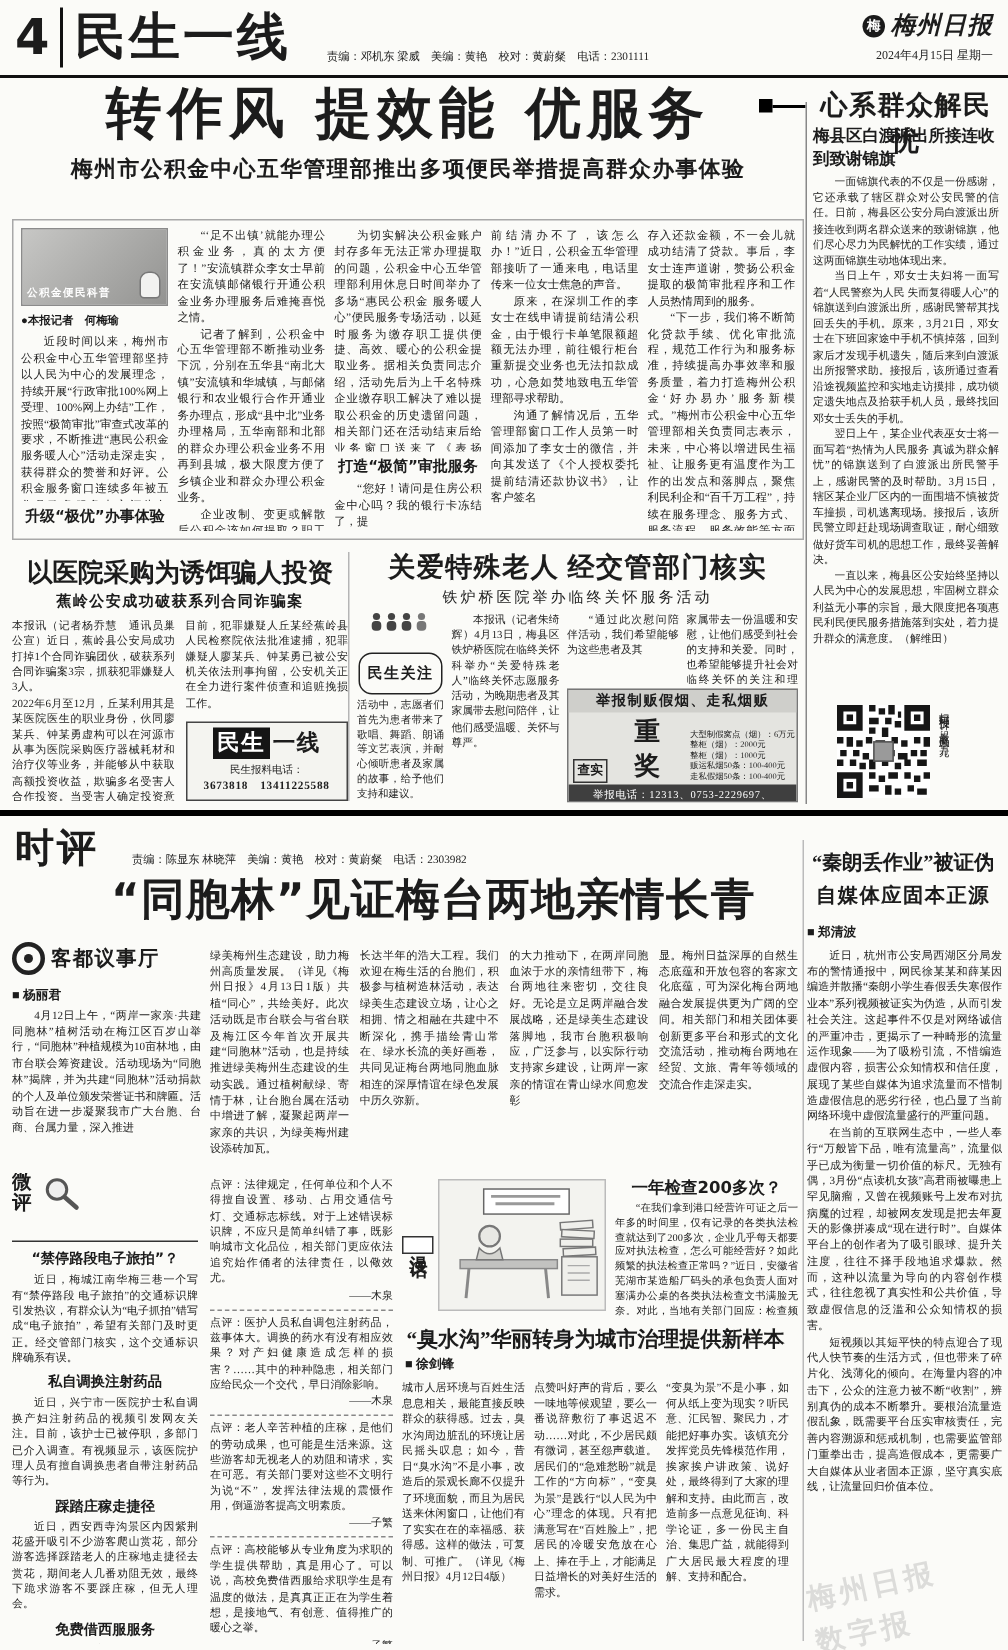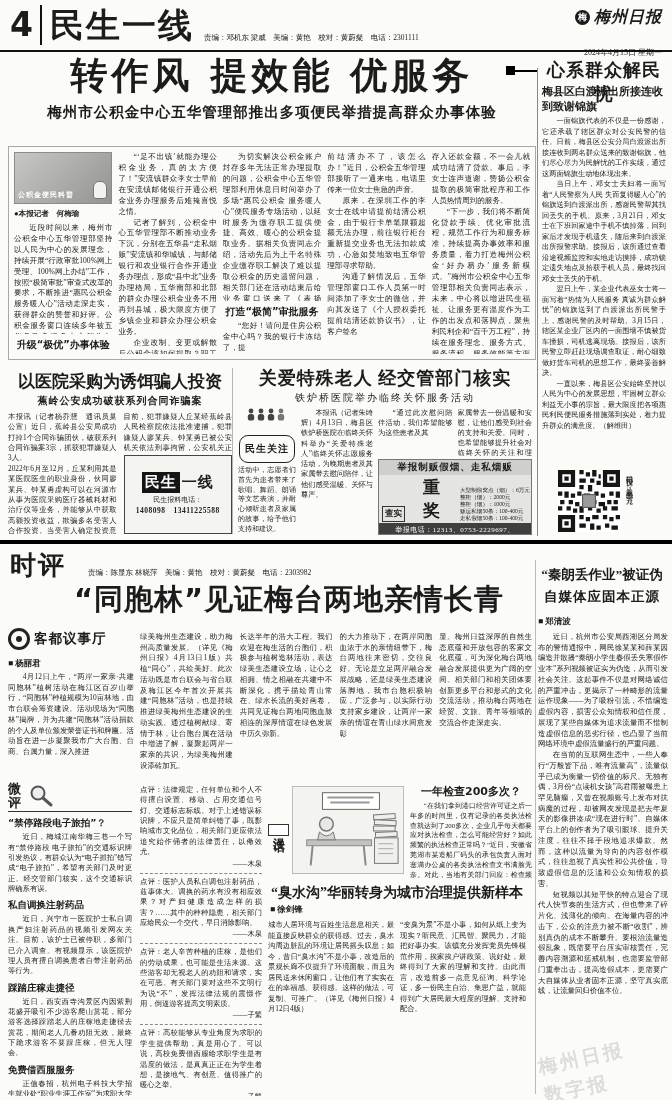--- a/index.html
+++ b/index.html
@@ -10,27 +10,27 @@
   .sans{font-family:"DejaVu Sans","Liberation Sans",sans-serif}
   .b{font-weight:bold}
   .hline{position:absolute;background:#111}
   .vline{position:absolute;background:#999;width:1px}
   .jtxt{text-align:justify;text-justify:inter-ideograph}
   .col p,.jtxt p{margin:0;text-indent:2em}
   
   .hd{position:absolute;left:10px;top:5px;right:10px;height:44px;display:flex;align-items:flex-start}
   .pgno{font-size:33px;font-weight:900;line-height:40px;padding-right:7px;border-right:2.5px solid #111}
   .pgsec{font-size:34px;font-weight:900;line-height:40px;padding-left:8px;letter-spacing:2px}
-  .pgcred{font-size:7.5px;color:#222;align-self:flex-end;margin-left:10px;padding-bottom:6px;white-space:nowrap}
+  .pgcred{font-size:7.5px;color:#222;align-self:flex-end;margin-left:24px;padding-bottom:6px;white-space:nowrap}
   .mast{margin-left:auto;text-align:right;padding-top:2px}
   .mast-row{display:flex;align-items:center;justify-content:flex-end;gap:4px}
   .mast-ic{width:15px;height:15px;border-radius:50%;background:#1a1a1a;color:#fff;font-size:9px;
     display:flex;align-items:center;justify-content:center;font-weight:bold}
   .mast-nm{font-size:16px;font-weight:bold;font-style:italic;letter-spacing:1px}
-  .mast-dt{font-size:8px;margin-top:19px;color:#222}
+  .mast-dt{font-size:8px;margin-top:3px;color:#222}
   
   .mh{left:8px;top:56px;width:528px;font-size:37px;font-weight:900;letter-spacing:4px;line-height:1.1;text-align:center}
   .msub{left:8px;top:103px;width:528px;font-size:14.5px;font-weight:bold;text-align:center;letter-spacing:1px}
   .colsbox{left:8px;top:146px;width:528px;height:214px;border:1px solid #a8a8a8;padding:5px;display:flex;gap:6px}
   .col{flex:1 1 0;overflow:hidden;font-size:7.6px;line-height:1.44;display:flex;flex-direction:column;text-align:justify}
   .col .fill{flex:1 1 0;overflow:hidden}
   .artimg{height:52px;background:linear-gradient(135deg,#c7c7c5,#939391);border:1px solid #8b8b8b;
     position:relative;margin-bottom:3px;flex:none}
   .artimg .cap{position:absolute;left:3px;bottom:3px;color:#fff;font-size:7px;font-weight:bold;letter-spacing:1px}
   .artimg .masc{position:absolute;right:4px;bottom:4px;width:14px;height:18px;background:#f2f2f0;
@@ -44,21 +44,21 @@
   .pbody{left:542px;top:116px;width:124px;height:348px;overflow:hidden;font-size:7.2px;line-height:1.46}
   .pbody p{margin:0;text-indent:2em}
   
   .qrwrap{left:558px;top:470px;display:flex;gap:4px;align-items:flex-start}
   .qrcap{writing-mode:vertical-rl;font-size:7px;letter-spacing:1px;height:82px;color:#222}
   
   .fh2{left:8px;top:370px;width:224px;font-size:17px;font-weight:900;text-align:center}
   .fsub{left:8px;top:394px;width:224px;font-size:10px;text-align:center;letter-spacing:1px}
   .fcols{left:8px;top:412px;width:224px;height:122px;display:flex;gap:7px}
   .fcol{flex:1;overflow:hidden;font-size:7.3px;line-height:1.42;text-align:justify;display:flex;flex-direction:column}
-  .hotbox{flex:none;border:1.5px solid #444;margin-top:2px;padding:16px 2px;text-align:center;background:#f4f4f0}
+  .hotbox{flex:none;border:1.5px solid #444;margin-top:2px;padding:3px 2px;text-align:center;background:#f4f4f0}
   .hb-row{display:flex;justify-content:center;align-items:center;gap:2px}
   .hb1{background:#151515;color:#fff;font-size:15px;font-weight:900;padding:0 3px;letter-spacing:1px;
     font-family:"DejaVu Sans","Liberation Sans",sans-serif}
   .hb2{font-size:15px;font-weight:900;letter-spacing:1px;font-family:"DejaVu Sans","Liberation Sans",sans-serif}
   .hb-lb{font-size:7px;margin-top:3px}
   .hb-ph{font-size:7.5px;font-weight:bold;letter-spacing:.5px}
   
   .ch2{left:238px;top:366px;width:294px;font-size:18px;font-weight:900;text-align:center;letter-spacing:1px}
   .csub{left:238px;top:391px;width:294px;font-size:10px;text-align:center;letter-spacing:2px}
   .cbody{left:238px;top:408px;width:294px;height:127px;display:flex;gap:5px}
@@ -87,24 +87,24 @@
   .kd-logo{left:8px;top:628px;width:128px;display:flex;align-items:center;gap:4px}
   .kd-ic{width:22px;height:22px;border-radius:50%;border:3px solid #222;position:relative;flex:none}
   .kd-ic::after{content:"";position:absolute;left:5px;top:5px;width:6px;height:6px;border-radius:50%;background:#222}
   .kd-nm{font-size:13.5px;font-weight:900;letter-spacing:1px}
   .kd-auth{left:8px;top:658px;font-size:8.5px;font-weight:bold}
   .kd-col{left:8px;top:672px;width:126px;height:104px;overflow:hidden;font-size:7.4px;line-height:1.45;text-align:justify}
   .tbcols{left:140px;top:632px;width:392px;height:146px;display:flex;gap:7px}
   .tbcol{flex:1;overflow:hidden;font-size:7.4px;line-height:1.45;text-align:justify}
   
   .wp{left:8px;top:782px;width:124px;height:314px;overflow:hidden;position:absolute}
-  .wp-logo{display:flex;align-items:center;gap:5px;border-bottom:1.5px solid #333;padding-bottom:2px}
+  .wp-logo{display:flex;align-items:center;gap:5px;border-bottom:1.5px solid #333;padding-bottom:18px}
   .wp-ch{font-size:13px;font-weight:900;line-height:1.05;width:15px;letter-spacing:0;
     font-family:"DejaVu Sans","Liberation Sans",sans-serif}
-  .wp-item-t{font-size:9.5px;font-weight:bold;text-align:left;margin:5px 0 2px;
+  .wp-item-t{font-size:9.5px;font-weight:bold;text-align:center;margin:5px 0 2px;
     font-family:"DejaVu Sans","Liberation Sans",sans-serif}
   .wp-item-x{font-size:7.3px;line-height:1.42;text-align:justify;text-indent:2em}
   
   .dp{left:140px;top:782px;width:122px;height:314px;overflow:hidden;position:absolute}
   .dp-item{padding:3px 0 4px;border-bottom:1px dashed #888}
   .dp-item:last-child{border-bottom:none}
   .dp-x{font-size:7.3px;line-height:1.42;text-align:justify}
   .dp-a{font-size:7.3px;text-align:right;margin-top:1px}
   
   .mhw{left:268px;top:786px;width:136px;height:88px;display:flex;gap:3px;position:absolute}
@@ -161,21 +161,21 @@
         <span class="cap">公积金便民科普</span>
         <span class="masc"></span>
       </div>
       <div class="byline b">●本报记者　何梅瑜</div>
       <p class="fill">近段时间以来，梅州市公积金中心五华管理部坚持以人民为中心的发展理念，持续开展“行政审批100%网上受理、100%网上办结”工作，按照“极简审批”审查式改革的要求，不断推进“惠民公积金 服务暖人心”活动走深走实，获得群众的赞誉和好评。公积金服务窗口连续多年被五华县政务服务中心评为年度“文明窗口”。</p>
       <div class="subhead">升级“极优”办事体验</div>
     </div>
     <div class="col">
       <div class="fill">
         <p>“‘足不出镇’就能办理公积金业务，真的太方便了！”安流镇群众李女士早前在安流镇邮储银行开通公积金业务办理服务后难掩喜悦之情。</p>
-        <p>记者了解到，公积金中心五华管理部不断推动业务下沉，分别在五华县“走私烟贩”安流镇和华城镇，与邮储银行和农业银行合作开通业务办理点，形成“县中北”业务办理格局，五华南部和北部的群众办理公积金业务不用再到县城，极大限度方便了乡镇企业和群众办理公积金业务。</p>
+        <p>记者了解到，公积金中心五华管理部不断推动业务下沉，分别在五华县“南北大镇”安流镇和华城镇，与邮储银行和农业银行合作开通业务办理点，形成“县中北”业务办理格局，五华南部和北部的群众办理公积金业务不用再到县城，极大限度方便了乡镇企业和群众办理公积金业务。</p>
         <p>企业改制、变更或解散后公积金该如何提取？职工的身份信息填写不全等致公积金账户长期处于“休眠”状态又该如何激活？</p>
       </div>
     </div>
     <div class="col">
       <p class="fill">为切实解决公积金账户封存多年无法正常办理提取的问题，公积金中心五华管理部利用休息日时间举办了多场“惠民公积金 服务暖人心”便民服务专场活动，以延时服务为缴存职工提供便捷、高效、暖心的公积金提取业务。据相关负责同志介绍，活动先后为上千名特殊企业缴存职工解决了难以提取公积金的历史遗留问题，相关部门还在活动结束后给业务窗口送来了《表扬信》，连连为这项暖心服务点赞。</p>
       <div class="subhead">打造“极简”审批服务</div>
       <p style="flex:none;max-height:33px;overflow:hidden">“您好！请问是住房公积金中心吗？我的银行卡冻结了，提</p>
     </div>
     <div class="col">
       <div class="fill">
@@ -231,21 +231,21 @@
       <p>2022年6月至12月，丘某利用其是某医院医生的职业身份，伙同廖某兵、钟某勇虚构可以在河源市从事为医院采购医疗器械耗材和治疗仪等业务，并能够从中获取高额投资收益，欺骗多名受害人合作投资。当受害人确定投资意向，丘某等人又以河源医院医疗合同贷款周期等为由拖延兑现，骗取多名受害人投资款。</p>
     </div>
     <div class="fcol">
       <p style="flex:1;overflow:hidden;text-indent:0">目前，犯罪嫌疑人丘某经蕉岭县人民检察院依法批准逮捕，犯罪嫌疑人廖某兵、钟某勇已被公安机关依法刑事拘留，公安机关正在全力进行案件侦查和追赃挽损工作。</p>
       <div class="hotbox">
         <div class="hb-row">
           <span class="hb1">民生</span>
           <span class="hb2">一线</span>
         </div>
         <div class="hb-lb">民生报料电话：</div>
-        <div class="hb-ph">1408098　13411225588</div>
+        <div class="hb-ph">3673818　13411225588</div>
       </div>
     </div>
   </div>
   <div class="vline" style="left:232px;top:368px;height:166px;background:#b5b5b5"></div>
 
   <div class="abs ch2">关爱特殊老人 经交管部门核实</div>
   <div class="abs csub">铁炉桥医院举办临终关怀服务活动</div>
   <div class="abs cbody">
     <div class="badgecol">
       <svg width="42" height="13" viewBox="0 0 42 13">
@@ -388,20 +388,21 @@
 
   <div class="insp">
     <div class="insp-t">一年检查200多次？</div>
     <div class="insp-x">“在我们拿到港口经营许可证之后一年多的时间里，仅有记录的各类执法检查就达到了200多次，企业几乎每天都要应对执法检查，怎么可能经营好？如此频繁的执法检查正常吗？”近日，安徽省芜湖市某造船厂码头的承包负责人面对塞满办公桌的各类执法检查文书满脸无奈。对此，当地有关部门回应：检查频次每月都差不多，是一种常态。（林曦）</div>
   </div>
 
   <div class="abs csg-h">“臭水沟”华丽转身为城市治理提供新样本</div>
   <div class="abs csg-a">■ 徐剑锋</div>
   <div class="abs csg-cols">
     <div class="csg-col">城市人居环境与百姓生活息息相关，最能直接反映群众的获得感。过去，臭水沟周边脏乱的环境让居民摇头叹息；如今，昔日“臭水沟”不是小事，改造后的景观长廊不仅提升了环境面貌，而且为居民送来休闲窗口，让他们有了实实在在的幸福感、获得感。这样的做法，可复制、可推广。（详见《梅州日报》4月12日4版）</div>
+    <div class="csg-col">点赞叫好声的背后，要么一味地等候观望，要么一番说辞敷衍了事迟迟不动……对此，不少居民颇有微词，甚至怨声载道。居民们的“急难愁盼”就是工作的“方向标”，“变臭为景”是践行“以人民为中心”理念的体现。只有把满意写在“百姓脸上”，把居民的冷暖安危放在心上、捧在手上，才能满足日益增长的对美好生活的需求。</div>
     <div class="csg-col">“变臭为景”不是小事，如何从纸上变为现实？听民意、汇民智、聚民力，才能把好事办实。该镇充分发挥党员先锋模范作用，挨家挨户讲政策、说好处，最终得到了大家的理解和支持。由此而言，改造前多一点意见征询、科学论证，多一份民主自治、集思广益，就能得到广大居民最大程度的理解、支持和配合。</div>
   </div>
 
   <div class="vline" style="left:535px;top:560px;height:534px;background:#bbb"></div>
   <div class="abs ql-h1">“秦朗丢作业”被证伪</div>
   <div class="abs ql-h2">自媒体应固本正源</div>
   <div class="abs ql-a">■ 郑清波</div>
   <div class="abs ql-body">
     <p>近日，杭州市公安局西湖区分局发布的警情通报中，网民徐某某和薛某因编造并散播“秦朗小学生春假丢失寒假作业本”系列视频被证实为伪造，从而引发社会关注。这起事件不仅是对网络诚信的严重冲击，更揭示了一种畸形的流量运作现象——为了吸粉引流，不惜编造虚假内容，损害公众知情权和信任度，展现了某些自媒体为追求流量而不惜制造虚假信息的恶劣行径，也凸显了当前网络环境中虚假流量盛行的严重问题。</p>
     <p>在当前的互联网生态中，一些人奉行“万般皆下品，唯有流量高”，流量似乎已成为衡量一切价值的标尺。无独有偶，3月份“点读机女孩”高君雨被曝患上罕见脑瘤，又曾在视频账号上发布对抗病魔的过程，却被网友发现是把去年夏天的影像拼凑成“现在进行时”。自媒体平台上的创作者为了吸引眼球、提升关注度，往往不择手段地追求爆款。然而，这种以流量为导向的内容创作模式，往往忽视了真实性和公共价值，导致虚假信息的泛滥和公众知情权的损害。</p>

